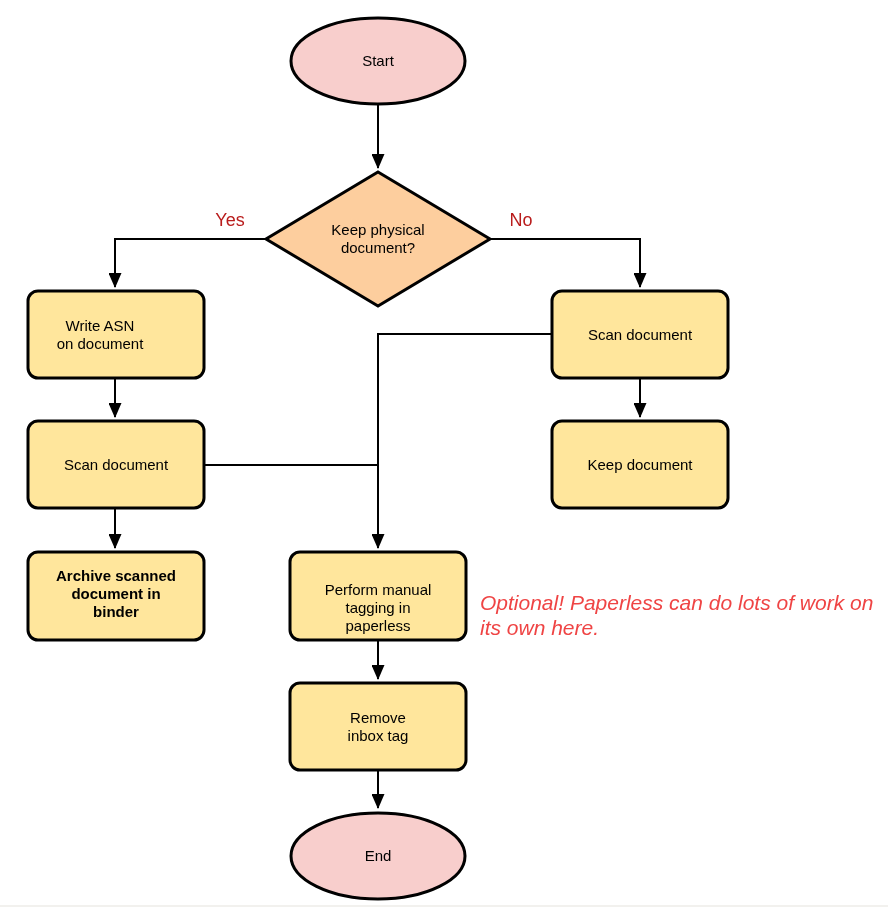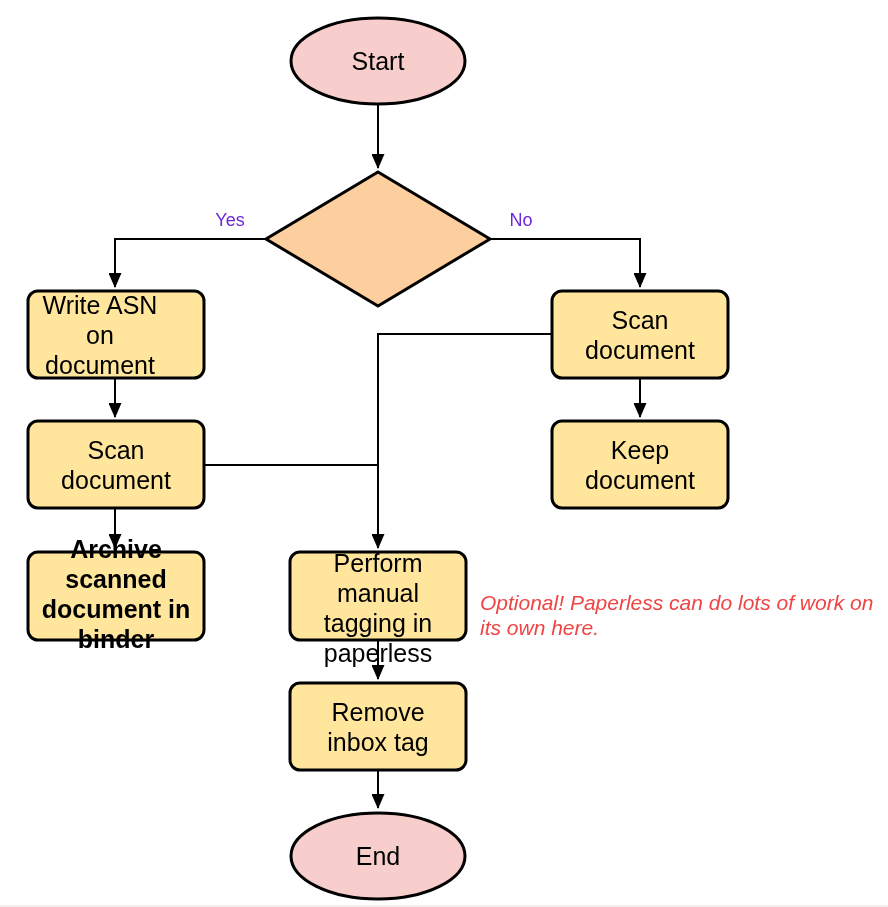--- a/index.html
+++ b/index.html
@@ -15,31 +15,31 @@
   #shapes { position: absolute; left: 0; top: 0; }
   .shape { stroke: #000000; stroke-width: 3; }
   .edge  { stroke: #000000; stroke-width: 2; fill: none; }
   .node-label {
     position: absolute;
     display: flex;
     align-items: center;
     justify-content: center;
     text-align: center;
     white-space: pre-line;
-    font-size: 25px;
+    font-size: 15px;
     line-height: 1.2;
     color: #000000;
   }
   .edge-label {
     position: absolute;
     display: flex;
     align-items: center;
     justify-content: center;
     font-size: 18px;
-    color: #6d28d9;
+    color: #b91c1c;
   }
   .side-note {
     position: absolute;
     left: 480px;
     top: 590px;
     font-size: 21px;
     line-height: 1.2;
     font-style: italic;
     white-space: pre;
     color: #ef4444;
@@ -82,20 +82,22 @@
     <rect class="shape" x="28" y="421" width="176" height="87" rx="10" fill="#FFE69C"></rect>
     <rect class="shape" x="28" y="552" width="176" height="88" rx="10" fill="#FFE69C"></rect>
     <rect class="shape" x="552" y="291" width="176" height="87" rx="10" fill="#FFE69C"></rect>
     <rect class="shape" x="552" y="421" width="176" height="87" rx="10" fill="#FFE69C"></rect>
     <rect class="shape" x="290" y="552" width="176" height="88" rx="10" fill="#FFE69C"></rect>
     <rect class="shape" x="290" y="683" width="176" height="87" rx="10" fill="#FFE69C"></rect>
     <ellipse class="shape" cx="378" cy="856" rx="87" ry="43" fill="#F8CECC"></ellipse>
   </svg>
 
   <div class="node-label" style="left:291px; top:18px; width:174px; height:86px;">Start</div>
+  <div class="node-label" style="left:276px; top:173px; width:204px; height:132px;">Keep physical
+document?</div>
   <div class="node-label" style="left:30px; top:293px; width:140px; height:83px;">Write ASN
 on document</div>
   <div class="node-label" style="left:30px; top:423px; width:172px; height:83px;">Scan document</div>
   <div class="node-label" style="left:30px; top:554px; width:172px; height:80px;font-weight:bold;">Archive scanned
 document in
 binder</div>
   <div class="node-label" style="left:554px; top:293px; width:172px; height:83px;">Scan document</div>
   <div class="node-label" style="left:554px; top:423px; width:172px; height:83px;">Keep document</div>
   <div class="node-label" style="left:292px; top:554px; width:172px; height:108px;">Perform manual
 tagging in

